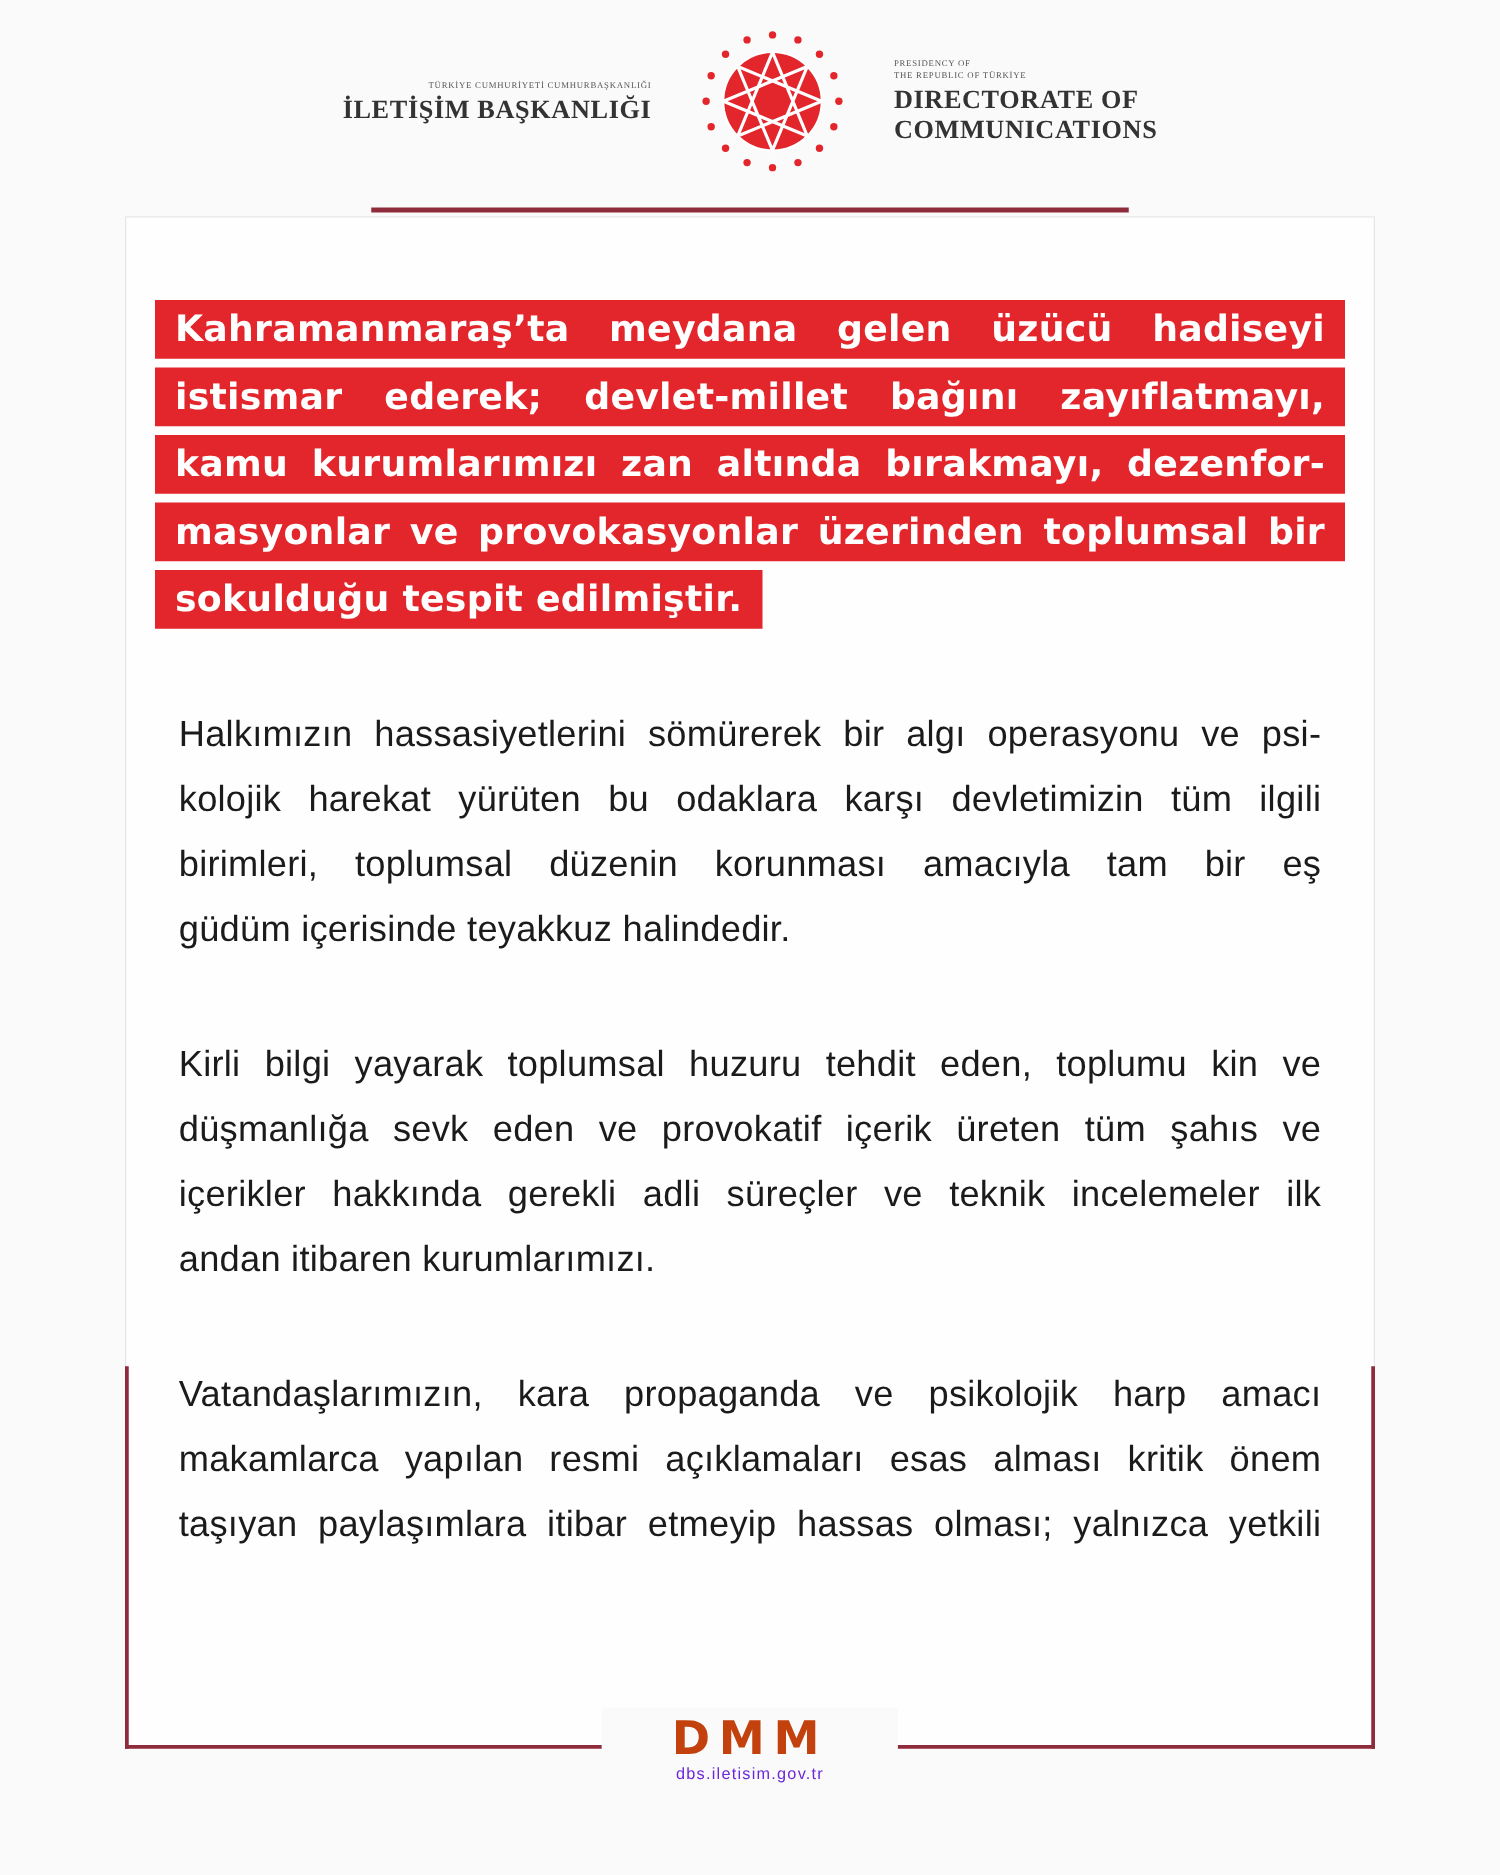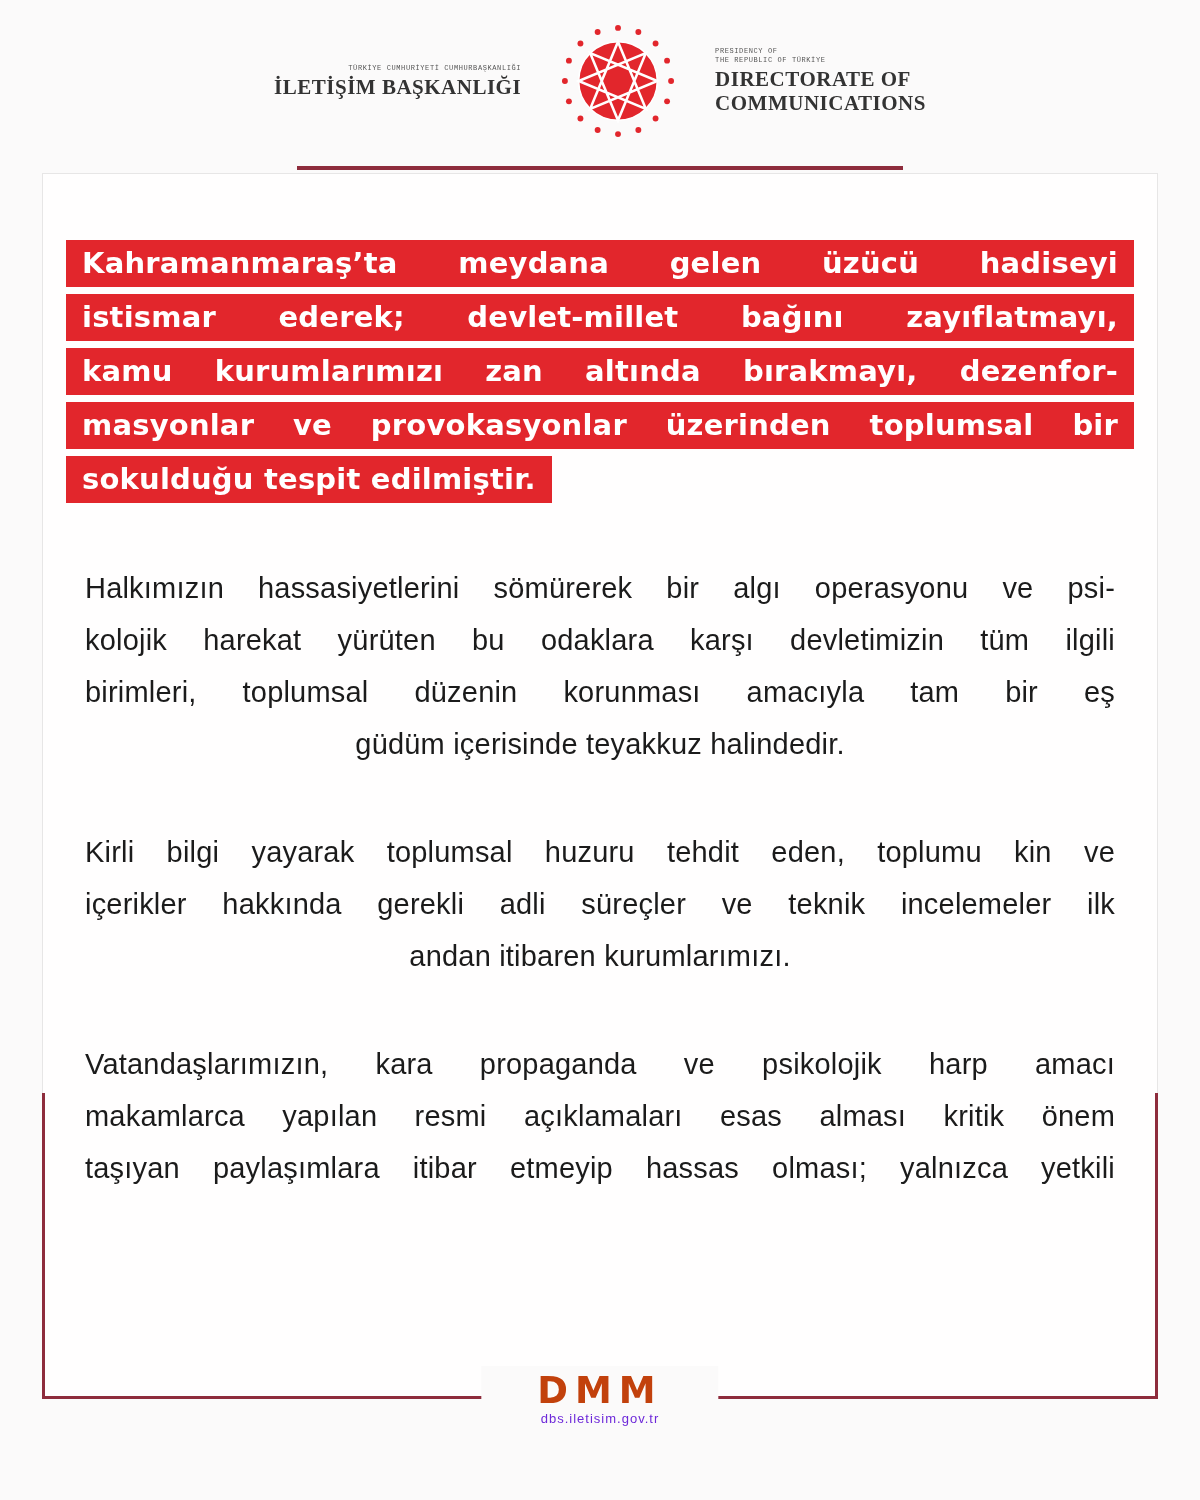--- a/index.html
+++ b/index.html
@@ -20,21 +20,21 @@
     justify-content: center;
     gap: 38px;
     height: 132px;
   }
   .brand-left { text-align: right; color: #3b3b3b; }
   .brand-right { text-align: left; color: #3b3b3b; }
   .brand-small {
     font-size: 7px;
     letter-spacing: 0.6px;
     color: #555;
-    font-family: Liberation Mono, monospace;
+    font-family: Liberation Serif, serif;
     line-height: 9px;
   }
   .brand-title {
     font-family: "Liberation Serif", serif;
     font-weight: bold;
     font-size: 21px;
     letter-spacing: 0.5px;
     color: #333;
     line-height: 24px;
     margin-top: 2px;
@@ -45,21 +45,21 @@
   .top-rule {
     width: 606px;
     height: 4px;
     background: #8e2c3c;
     margin: 34px auto 0 auto;
   }
 
   
   .card {
     position: relative;
-    width: 1116px;
+    width: 1000px;
     height: 1226px;
     margin: 3px auto 0 auto;
     background: #fffefe;
     border: 1px solid #e7e6e6;
   }
 
   
   .headline { margin: 66px 23px 0 23px; }
   .bar {
     background: #e2262c;
@@ -84,21 +84,20 @@
   
   .para { margin: 0 42px; }
   .para-first { margin-top: 52px; }
   .para + .para { margin-top: 56px; }
   .bline {
     font-size: 29px;
     line-height: 52px;
     color: #1b1b1b;
     letter-spacing: 0.2px;
     font-weight: 500;
-    text-align: center;
   }
   .bline-justify {
     text-align: justify;
     text-align-last: justify;
   }
 
   
   .accent-left, .accent-right {
     position: absolute;
     width: 3px;
@@ -201,20 +200,21 @@
 
   <div class="para para-first">
     <div class="bline bline-justify">Halkımızın hassasiyetlerini sömürerek bir algı operasyonu ve psi-</div>
     <div class="bline bline-justify">kolojik harekat yürüten bu odaklara karşı devletimizin tüm ilgili</div>
     <div class="bline bline-justify">birimleri, toplumsal düzenin korunması amacıyla tam bir eş</div>
     <div class="bline">güdüm içerisinde teyakkuz halindedir.</div>
   </div>
 
   <div class="para">
     <div class="bline bline-justify">Kirli bilgi yayarak toplumsal huzuru tehdit eden, toplumu kin ve</div>
+    <div class="bline bline-justify">düşmanlığa sevk eden ve provokatif içerik üreten tüm şahıs ve</div>
     <div class="bline bline-justify">içerikler hakkında gerekli adli süreçler ve teknik incelemeler ilk</div>
     <div class="bline">andan itibaren kurumlarımızı.</div>
   </div>
 
   <div class="para">
     <div class="bline bline-justify">Vatandaşlarımızın, kara propaganda ve psikolojik harp amacı</div>
     <div class="bline bline-justify">makamlarca yapılan resmi açıklamaları esas alması kritik önem</div>
     <div class="bline bline-justify">taşıyan paylaşımlara itibar etmeyip hassas olması; yalnızca yetkili</div>
   </div>
 

